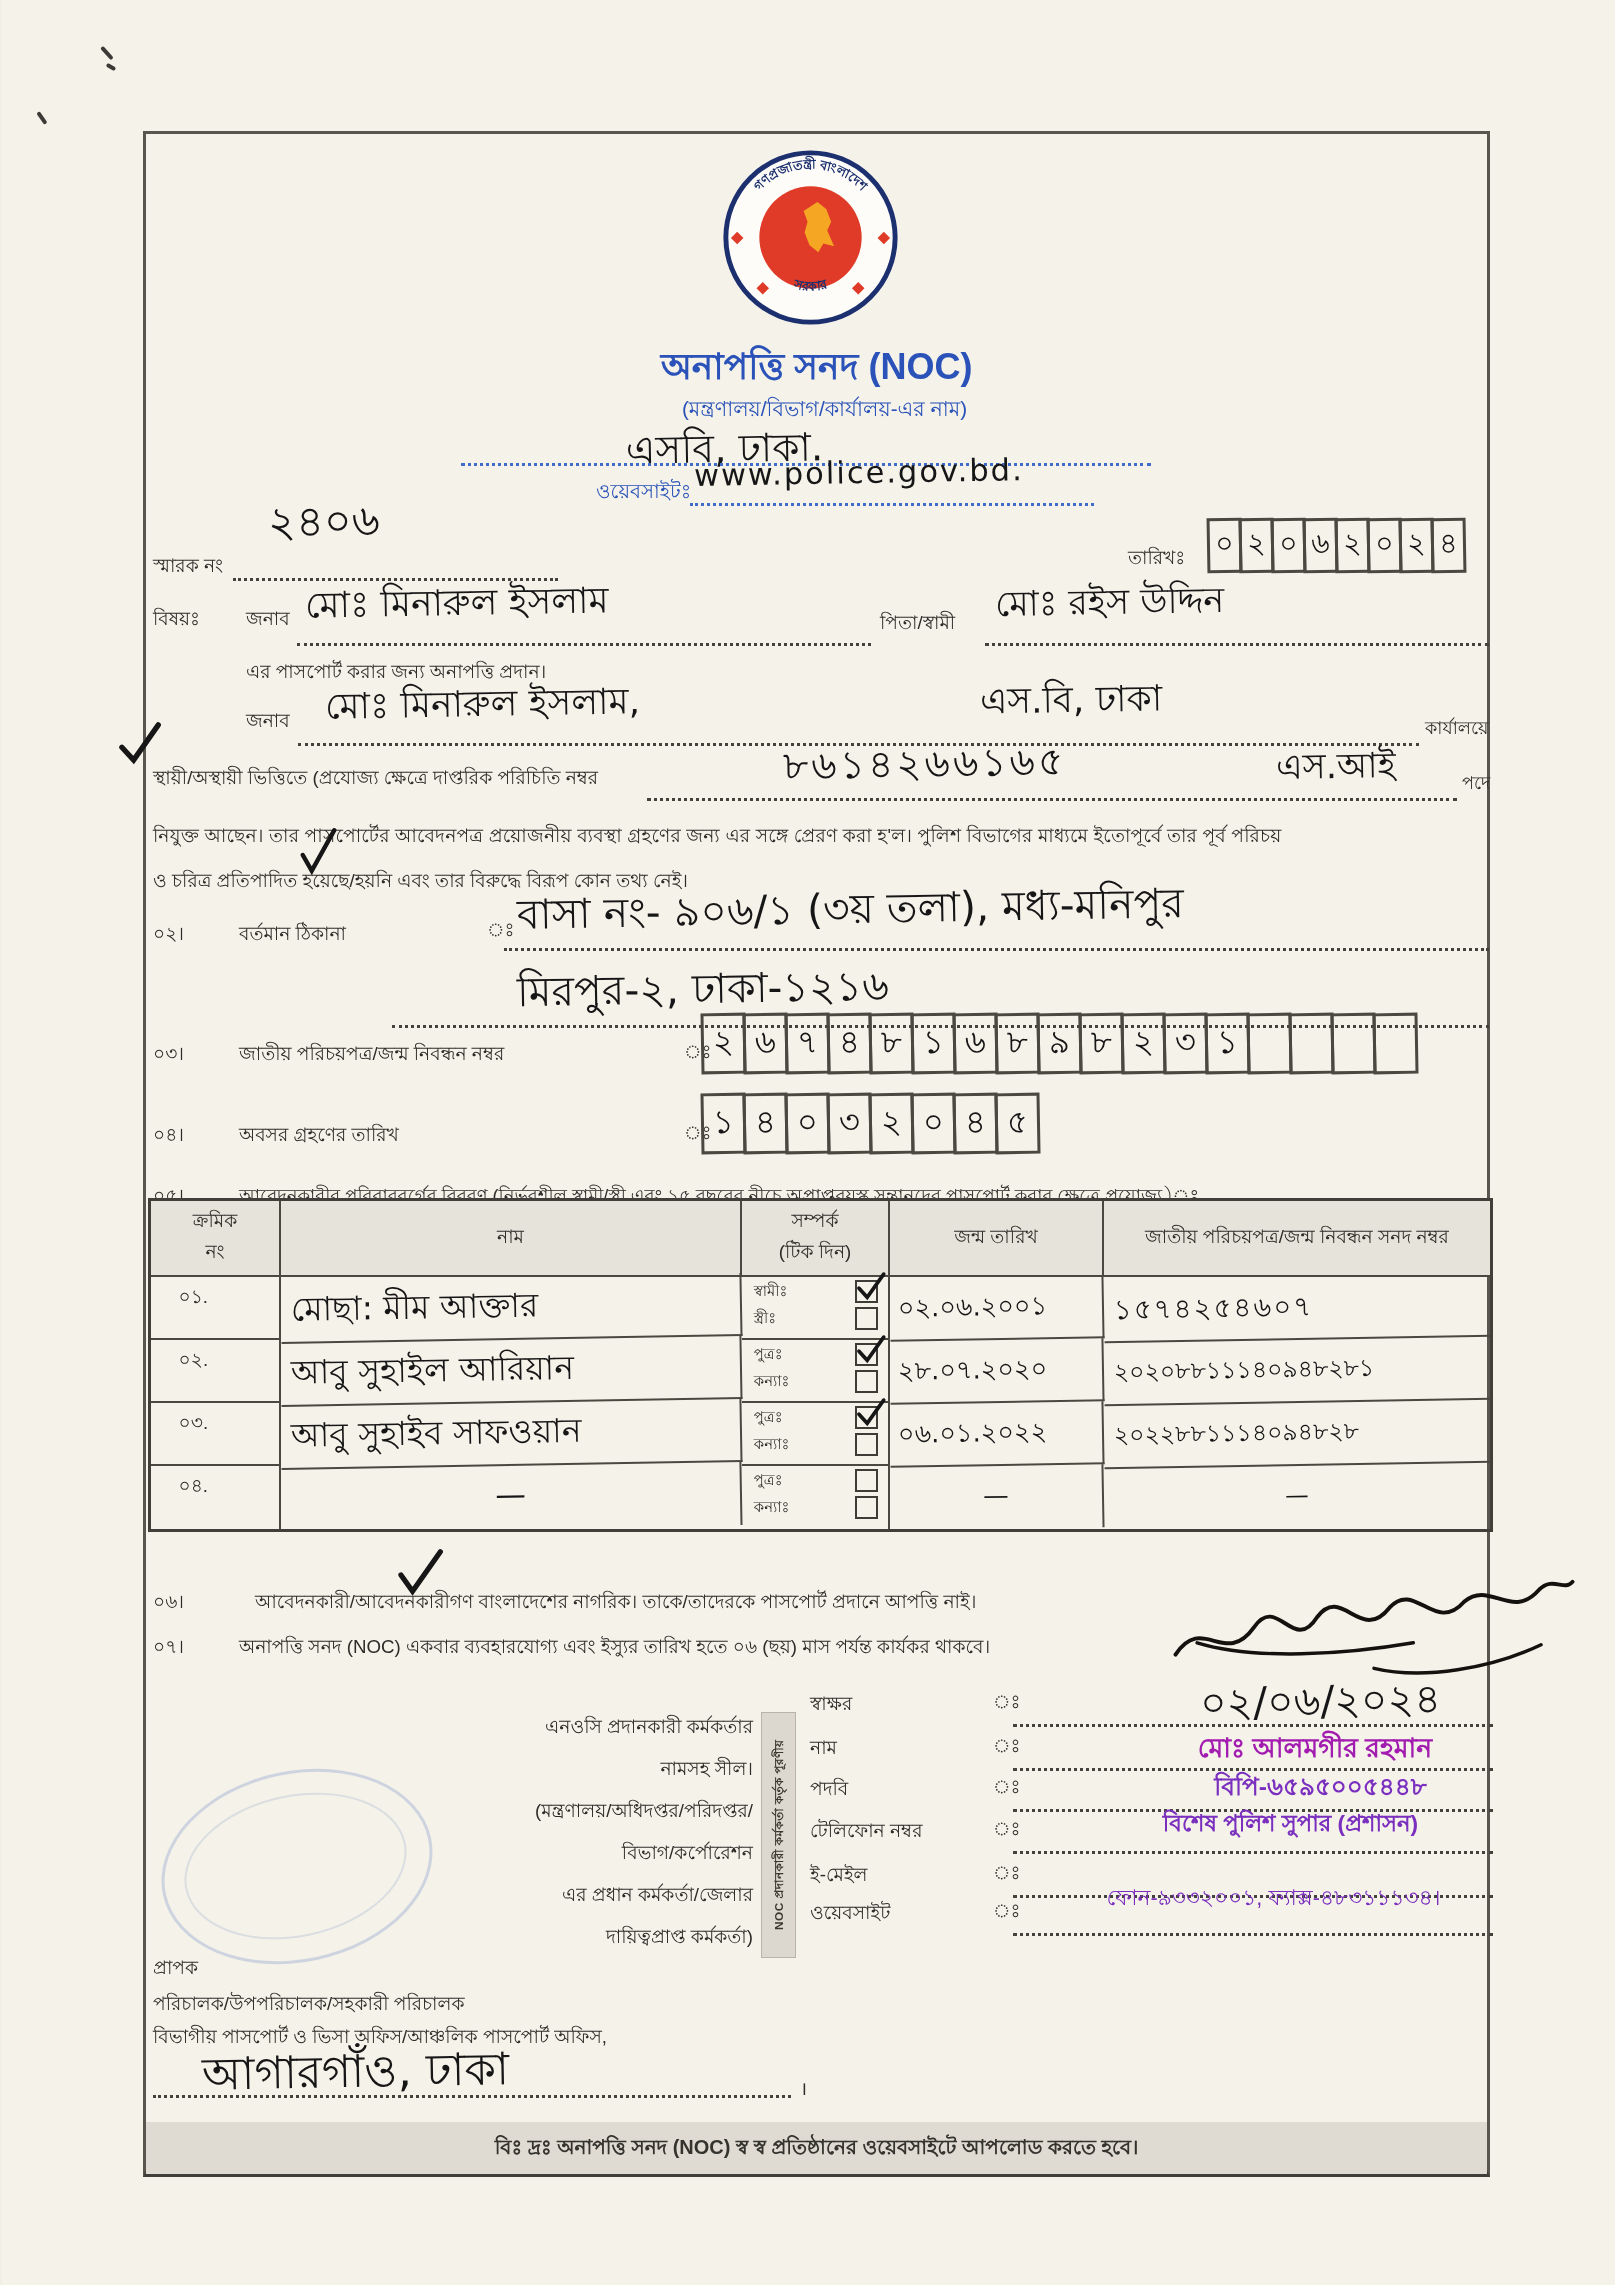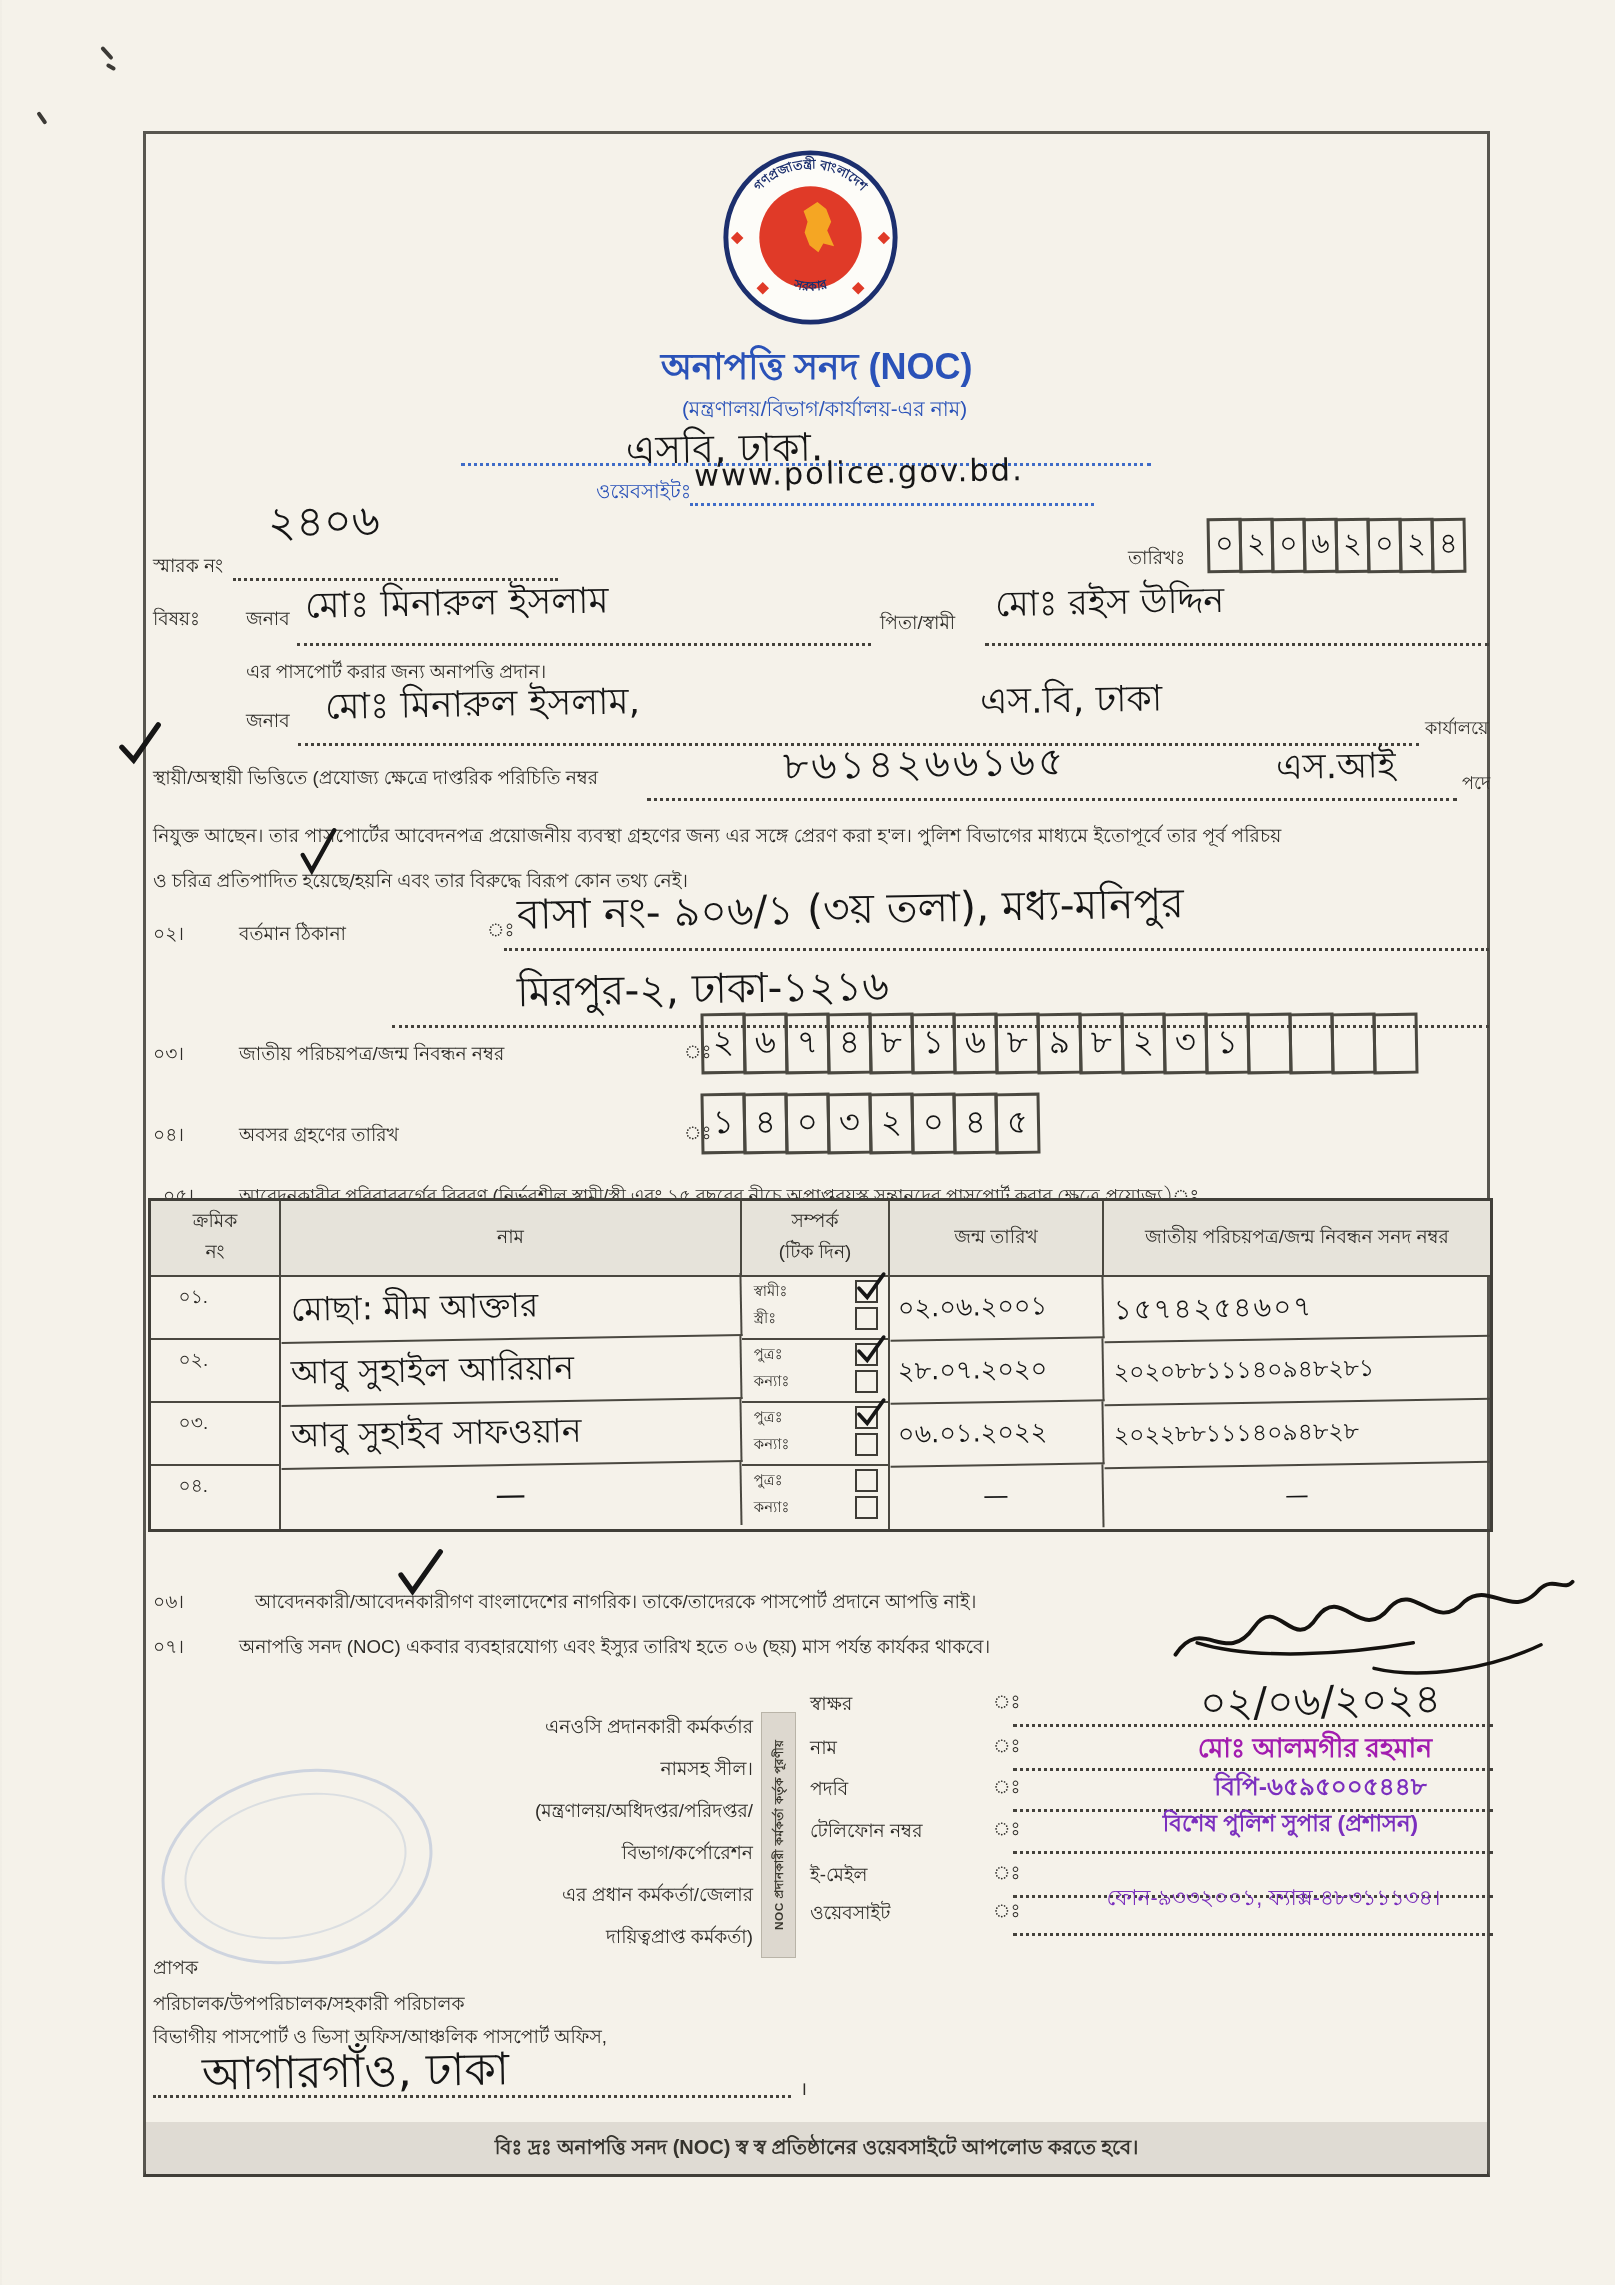--- a/index.html
+++ b/index.html
@@ -175,21 +175,21 @@
     <div class="cell hw">১</div>
     <div class="cell hw">৪</div>
     <div class="cell hw">০</div>
     <div class="cell hw">৩</div>
     <div class="cell hw">২</div>
     <div class="cell hw">০</div>
     <div class="cell hw">৪</div>
     <div class="cell hw">৫</div>
   </div>
 
-  <div class="abs printed" style="left:153px;top:1182px;margin-left:10px;">০৫।</div>
+  <div class="abs printed" style="left:153px;top:1182px;">০৫।</div>
   <div class="abs printed" style="left:239px;top:1182px;width:1256px;font-size:18px;white-space:normal;">আবেদনকারীর পরিবারবর্গের বিবরণ (নির্ভরশীল স্বামী/স্ত্রী এবং ১৫ বছরের নীচে অপ্রাপ্তবয়স্ক সন্তানদের পাসপোর্ট করার ক্ষেত্রে প্রযোজ্য)ঃ</div>
 
   <div class="ftable">
 
     <div class="th">
       <span>ক্রমিক</span>
       <span>নং</span>
     </div>
     <div class="th">
         <span>নাম</span>

